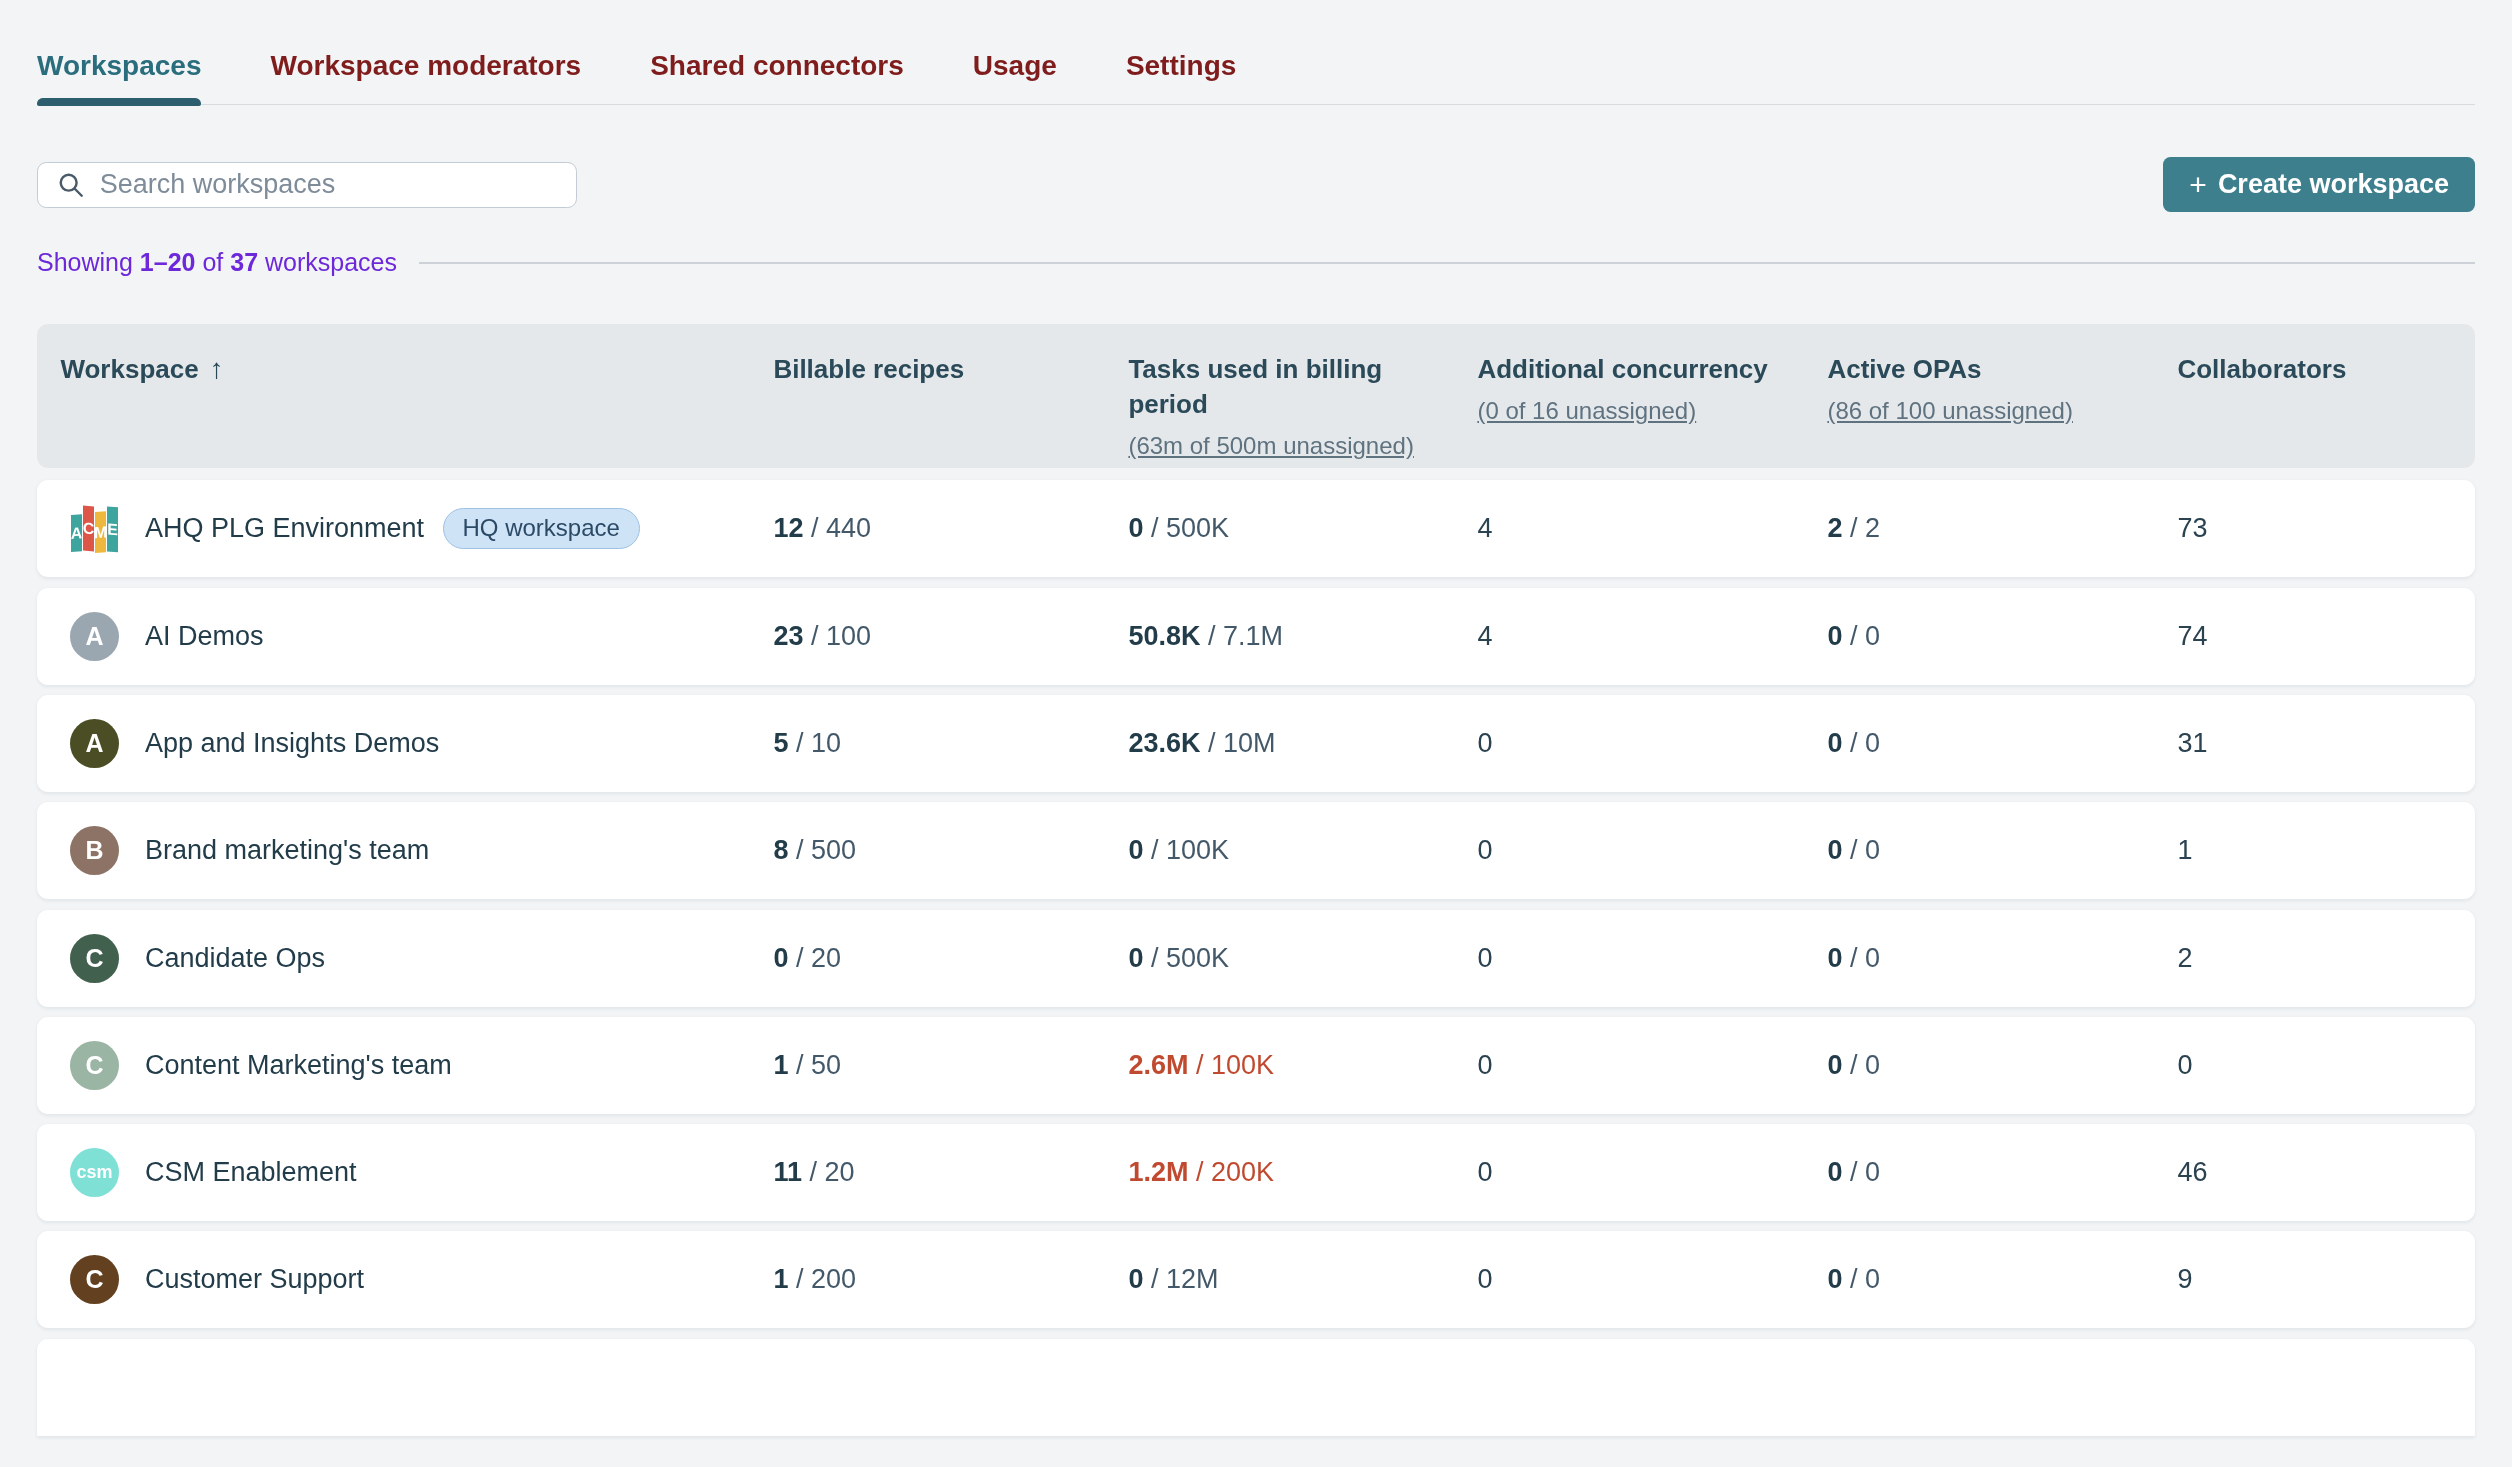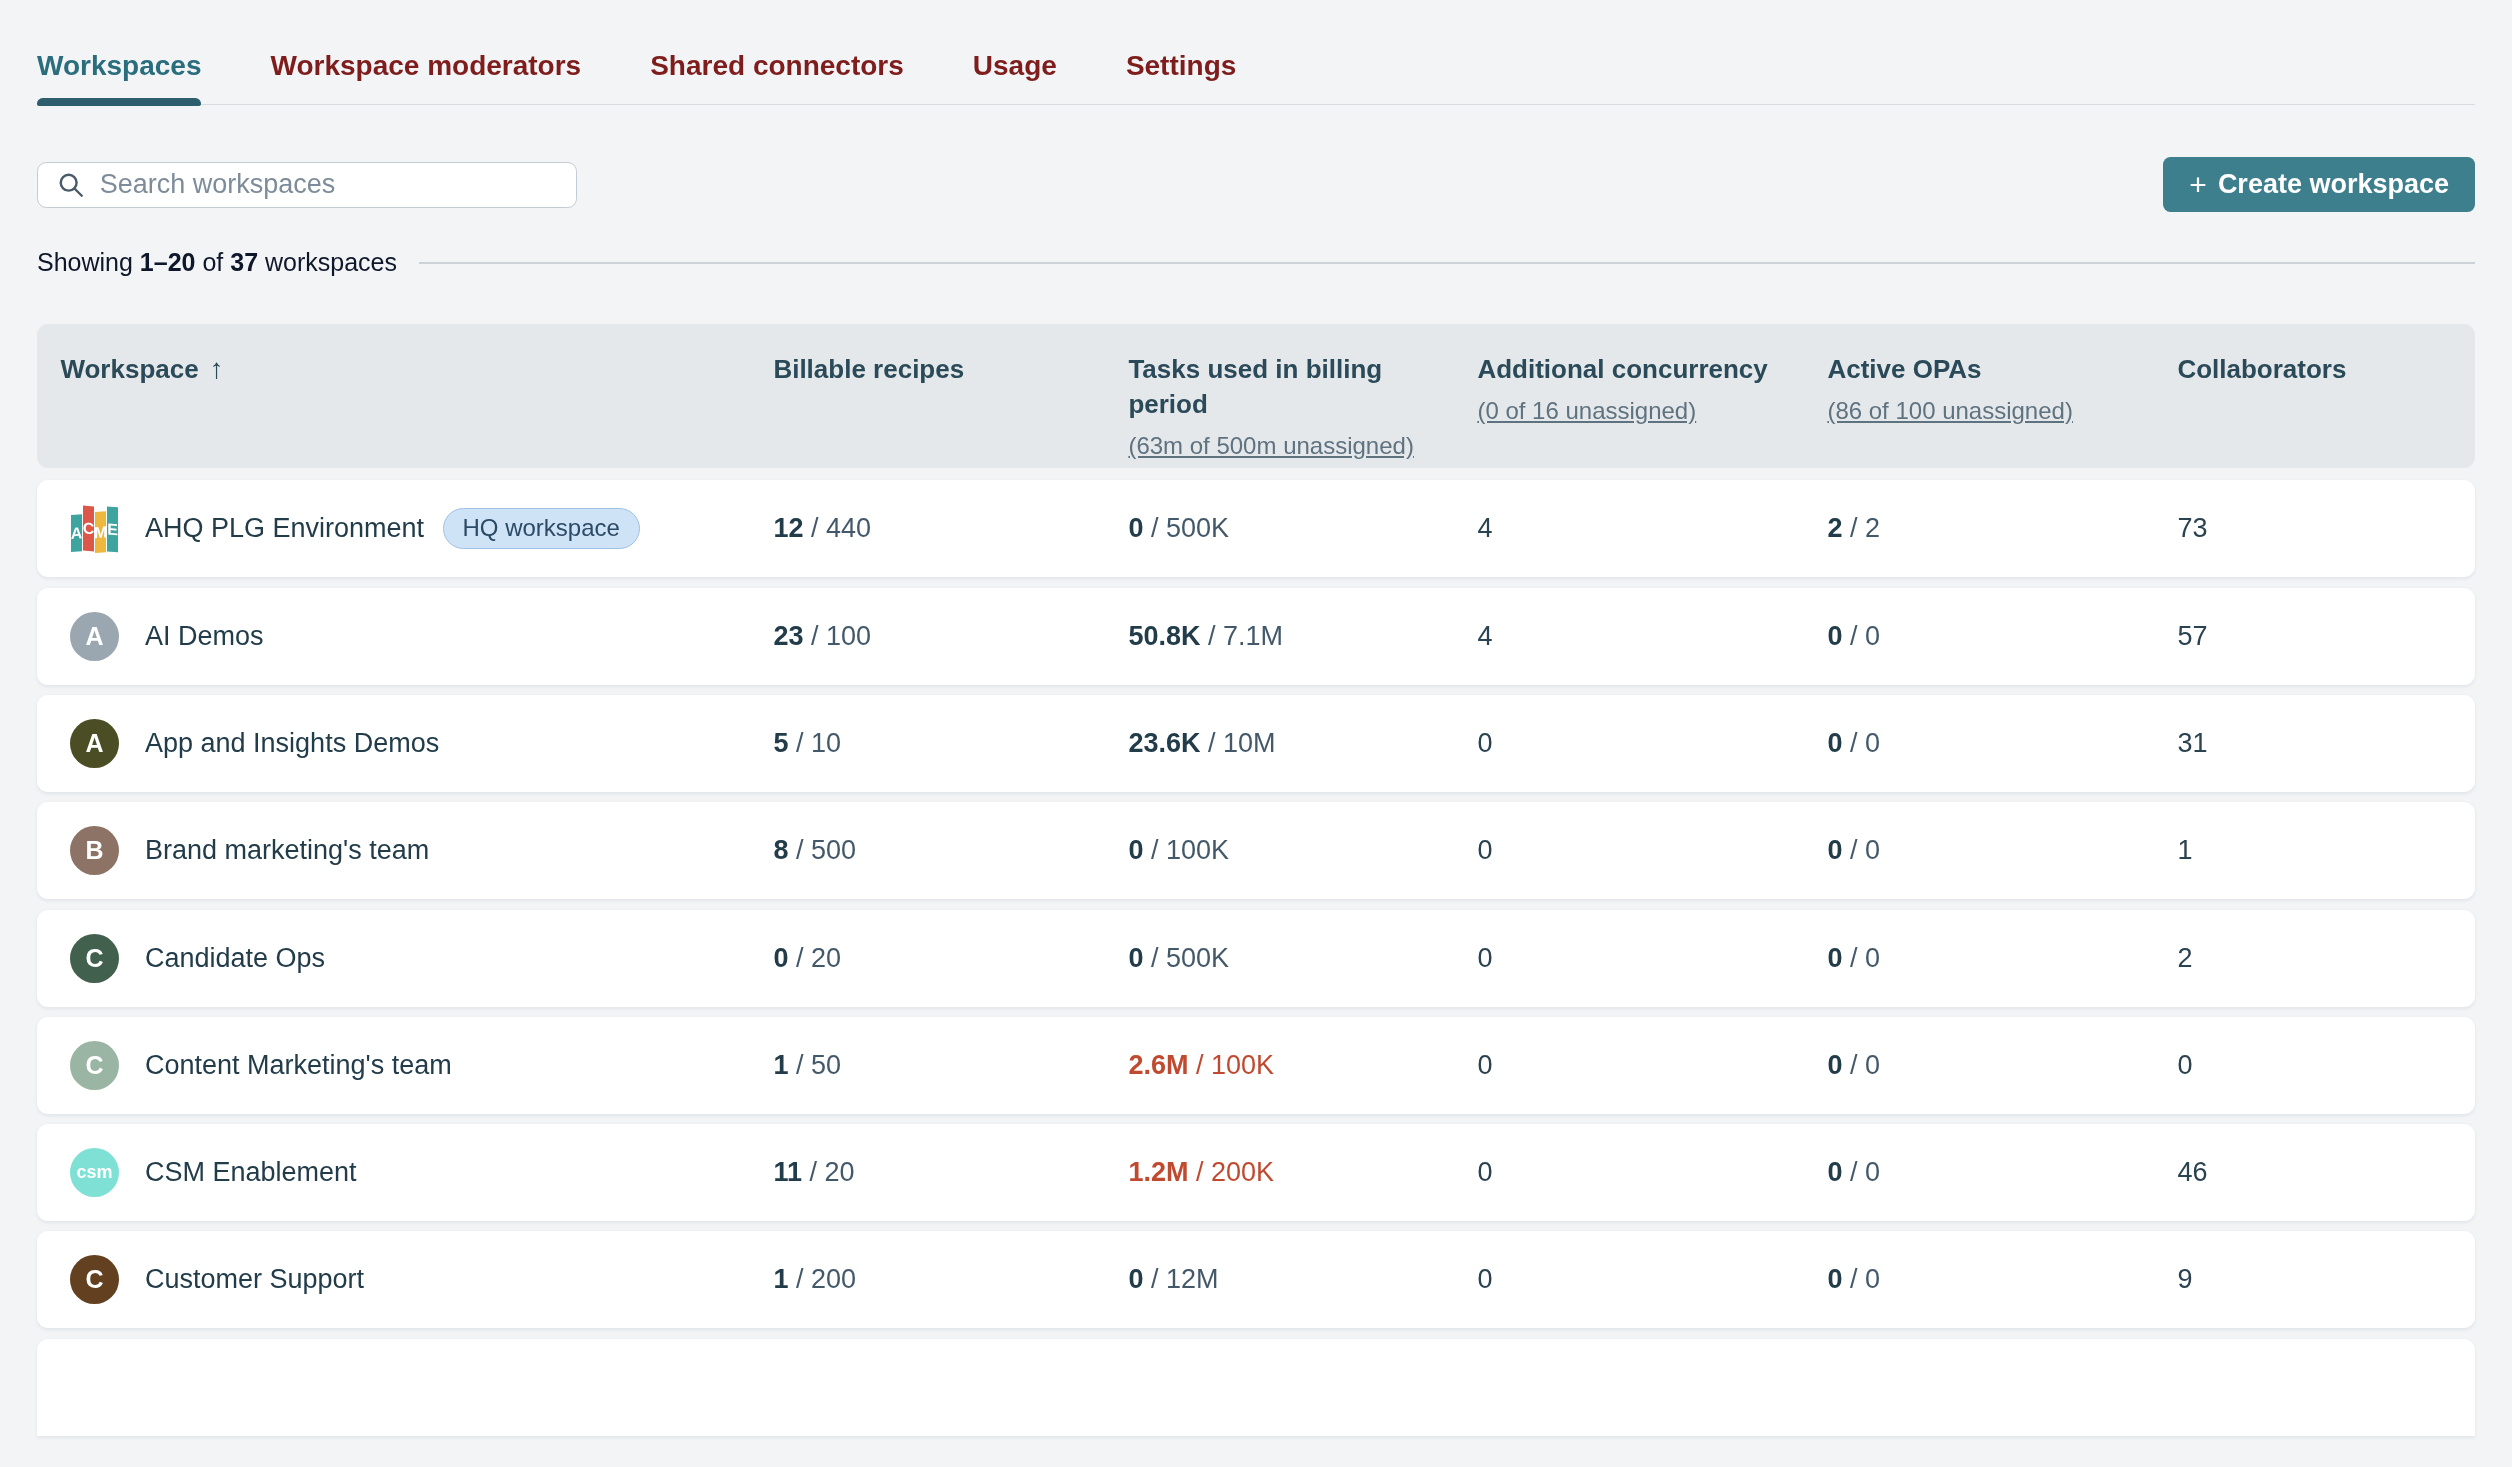--- a/index.html
+++ b/index.html
@@ -37,21 +37,21 @@
   }
   .search-input::placeholder { color:#7e8c9a; }
   .create-btn {
     display:flex; align-items:center; gap:11.2px; height:55px; padding:0 26px;
     background:#3e7f8e; color:#ffffff; border:none; border-radius:7.5px;
     font-size:27px; font-weight:700; font-family:"Liberation Sans", sans-serif; cursor:pointer;
   }
   .create-btn .plus { font-weight:400; font-size:30px; }
 
   
-  .summary { display:flex; align-items:center; margin-top:36px; font-size:25px; color:#0f172a; white-space:pre; }
+  .summary { display:flex; align-items:center; margin-top:36px; font-size:25px; color:#6d28d9; white-space:pre; }
   .summary b { font-weight:700; }
   .summary-line { flex:1; height:1.9px; background:#ccd2d7; margin-left:22.4px; }
 
   
   .table { margin-top:47px; }
   .grid { display:grid; grid-template-columns:713px 355px 349px 350px 350px auto; }
   .table-header {
     background:#e5e8ea; border-radius:11.2px; height:144px; overflow:hidden;
   }
   .hcell { padding:28px 0 0 23.4px; }
@@ -173,21 +173,21 @@
     <div class="num-cell tasks">
       <span class="used">50.8K</span><span class="sep"> / </span><span class="quota">7.1M</span>
     </div>
     <div class="num-cell">
       <span class="single">4</span>
     </div>
     <div class="num-cell">
       <span class="used">0</span><span class="sep"> / </span><span class="quota">0</span>
     </div>
     <div class="num-cell">
-      <span class="single">57</span>
+      <span class="single">74</span>
     </div>
   </div>
 
   <div class="row grid">
     <div class="cell name-cell">
       <span class="avatar" style="background: rgb(75, 77, 36);">A</span>
       <span class="ws-name">App and Insights Demos</span>
 
     </div>
     <div class="num-cell">

